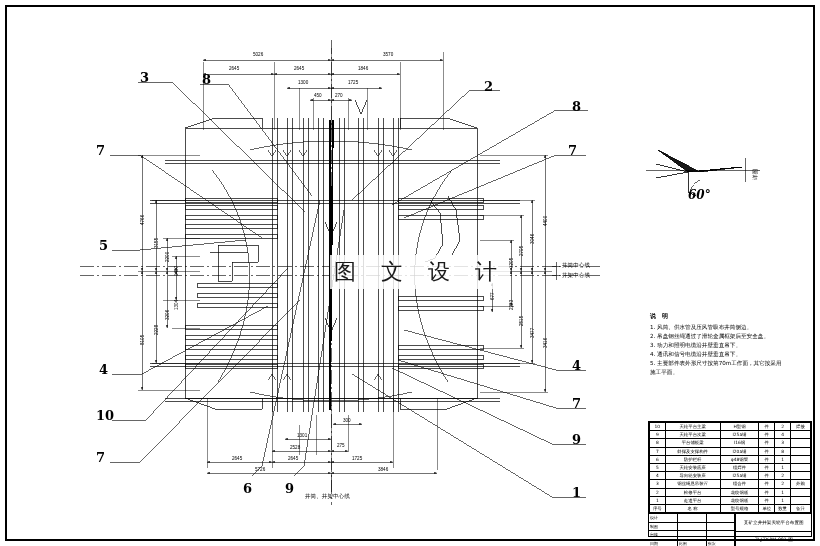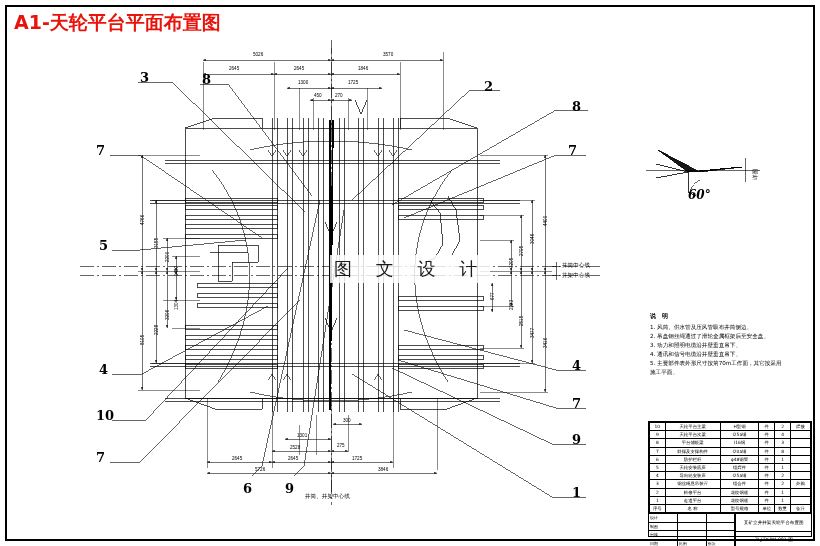--- a/index.html
+++ b/index.html
@@ -16,21 +16,21 @@
       font-family:"DejaVu Sans","Liberation Sans",sans-serif;
       font-size:19px;font-weight:bold;color:#e8140c;letter-spacing:0px;
       white-space:nowrap;}
 
   
   svg.draw{position:absolute;left:0;top:0;width:820px;height:546px;}
 
   
   .watermark{position:absolute;left:330px;top:255px;
       font-family:"DejaVu Serif","Liberation Serif",serif;
-      font-size:18px;color:#1a1a1a;letter-spacing:9px;white-space:nowrap;
+      font-size:22px;color:#1a1a1a;letter-spacing:9px;white-space:nowrap;
       background:rgba(255,255,255,0.82);padding:2px 4px;}
 
   
   .lnum{position:absolute;font-family:"DejaVu Serif","Liberation Serif",serif;
       font-size:13px;font-weight:bold;color:#000;}
 
   
   .dim{position:absolute;font-family:"Liberation Sans",sans-serif;
       font-size:4.6px;color:#000;white-space:nowrap;}
   .dimv{position:absolute;font-family:"Liberation Sans",sans-serif;
@@ -81,21 +81,20 @@
       font-size:4px;color:#000;display:flex;align-items:center;
       padding-left:1px;}
 </style>
 </head>
 <body>
 
 <div id="root">
 
   <div class="sheet-border"></div>
 
-  <div class="title">A1-天轮平台平面布置图</div>
 
   <svg class="draw" viewBox="0 0 820 546" preserveAspectRatio="none">
     <defs>
       <marker id="ar" markerWidth="6" markerHeight="6" refX="5" refY="2" orient="auto">
           <path d="M0,0 L5,2 L0,4 z" fill="#000"></path>
         </marker>
       <marker id="arS" markerWidth="6" markerHeight="6" refX="0" refY="2" orient="auto">
           <path d="M5,0 L0,2 L5,4 z" fill="#000"></path>
         </marker>
     </defs>

